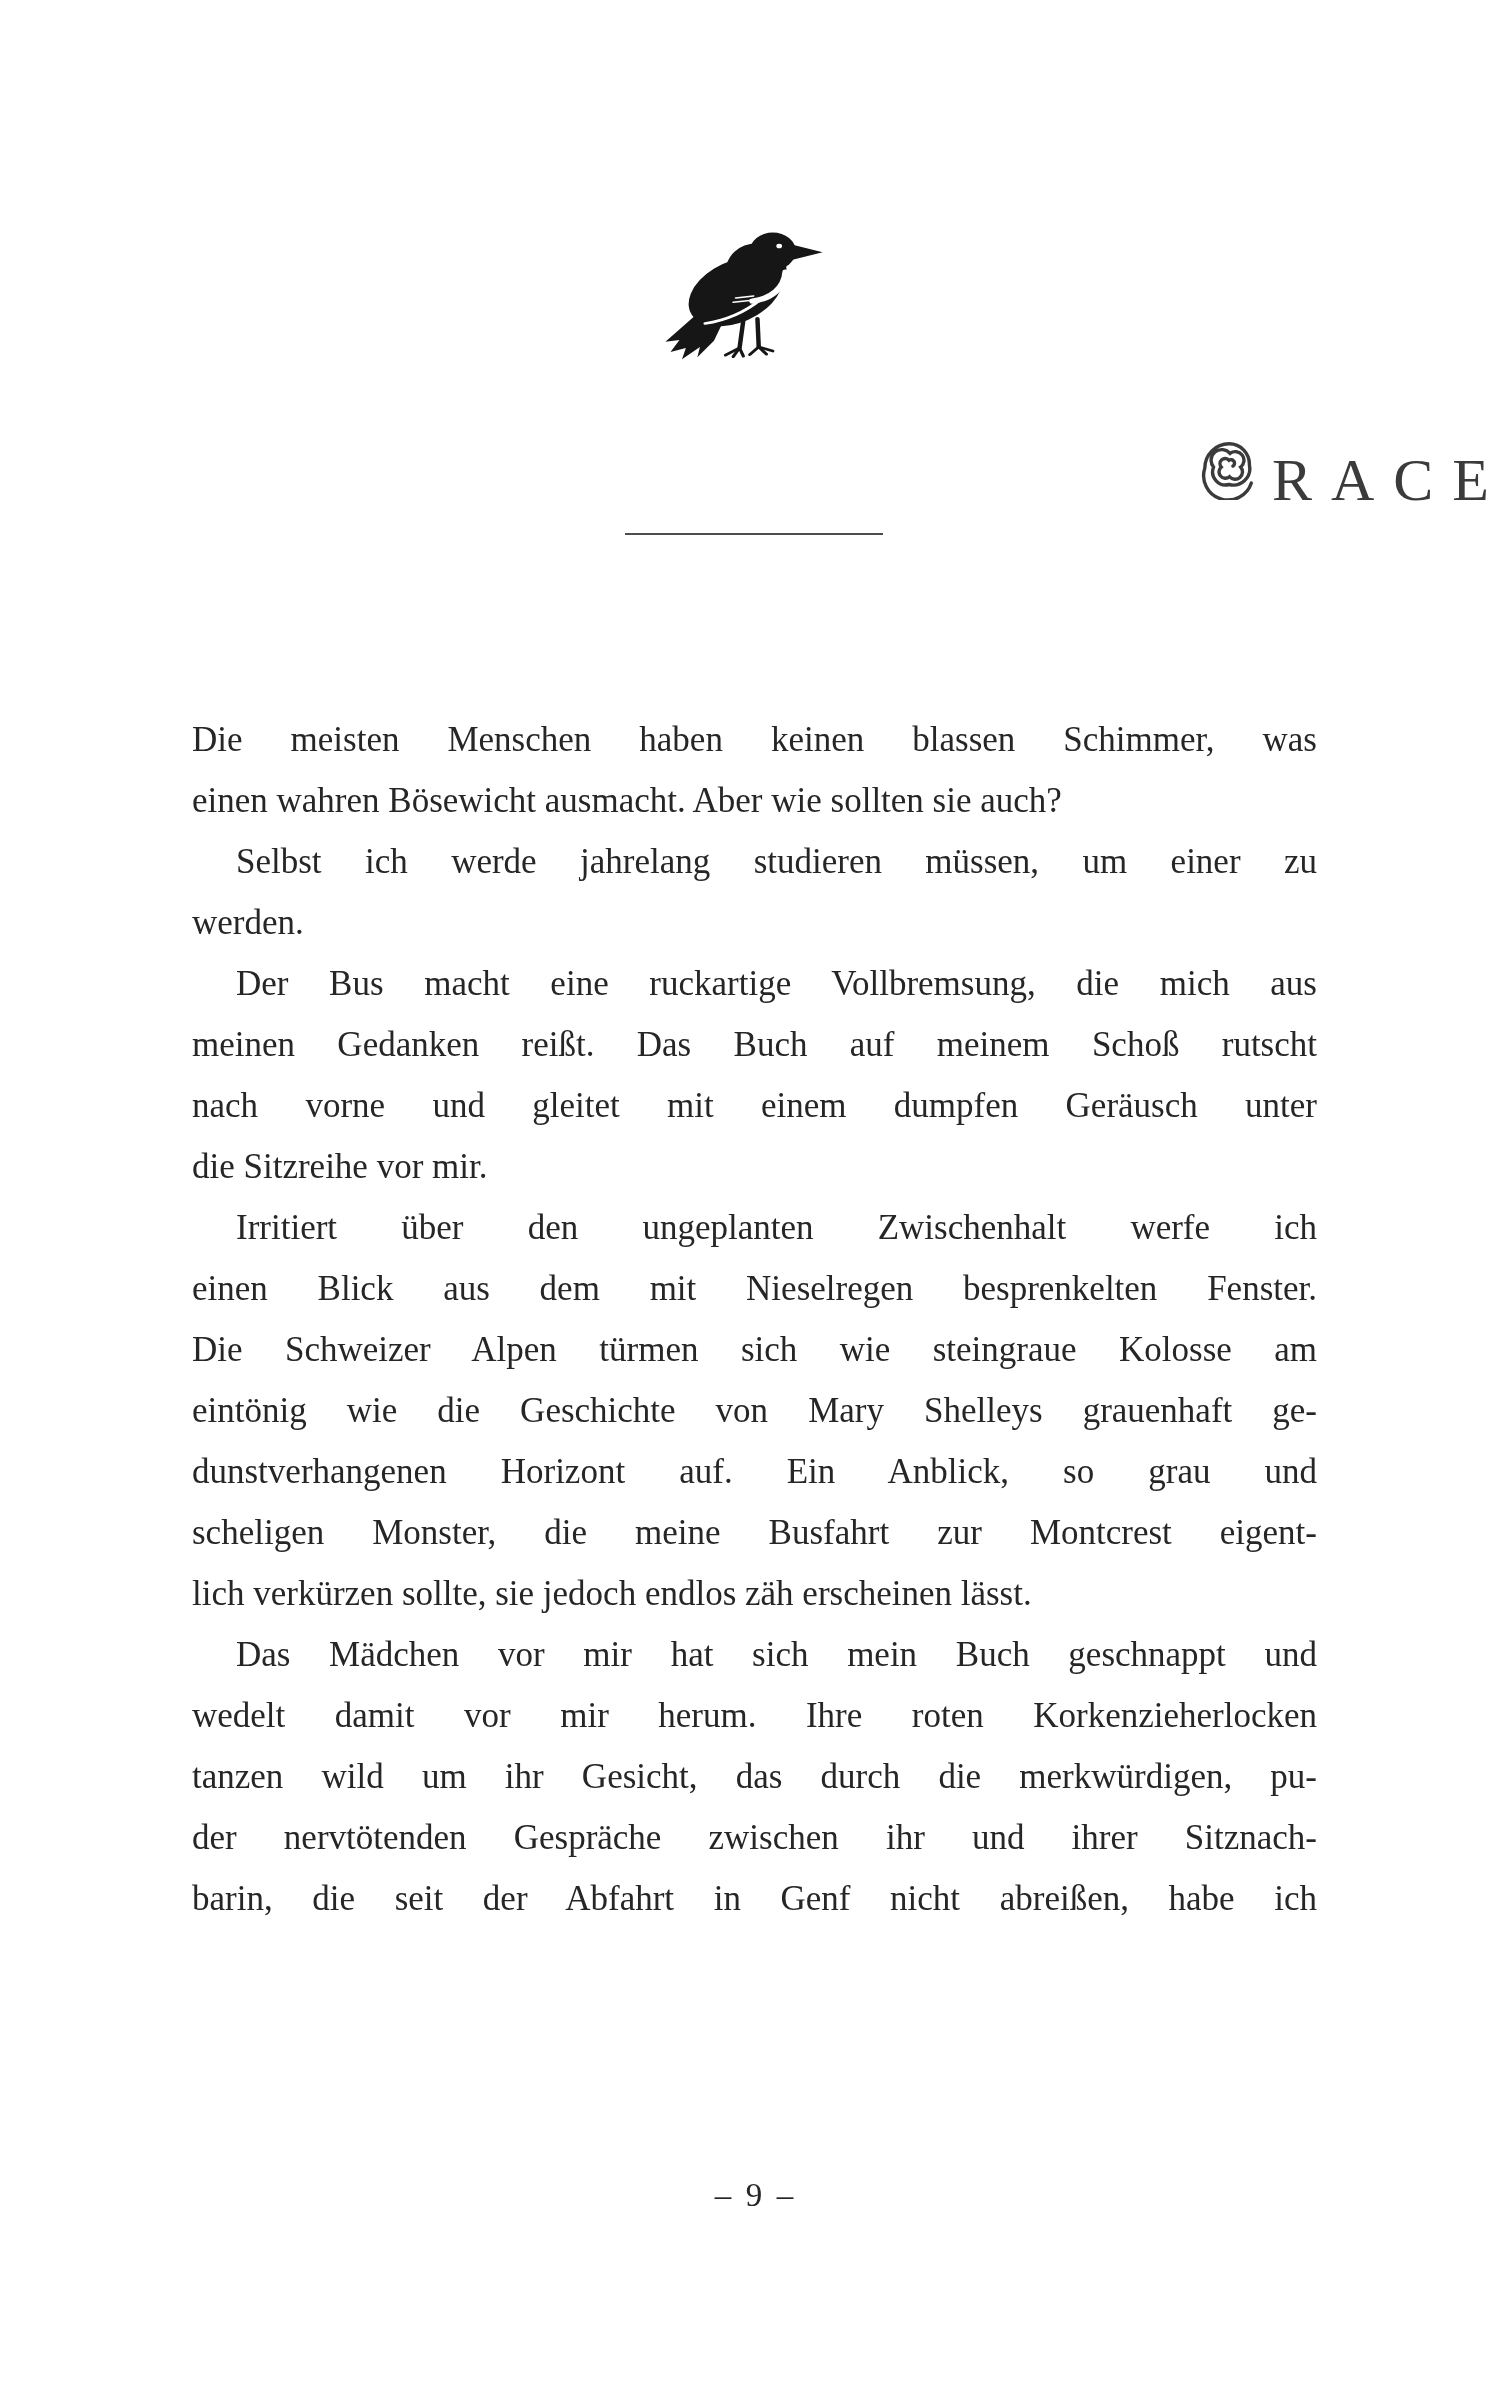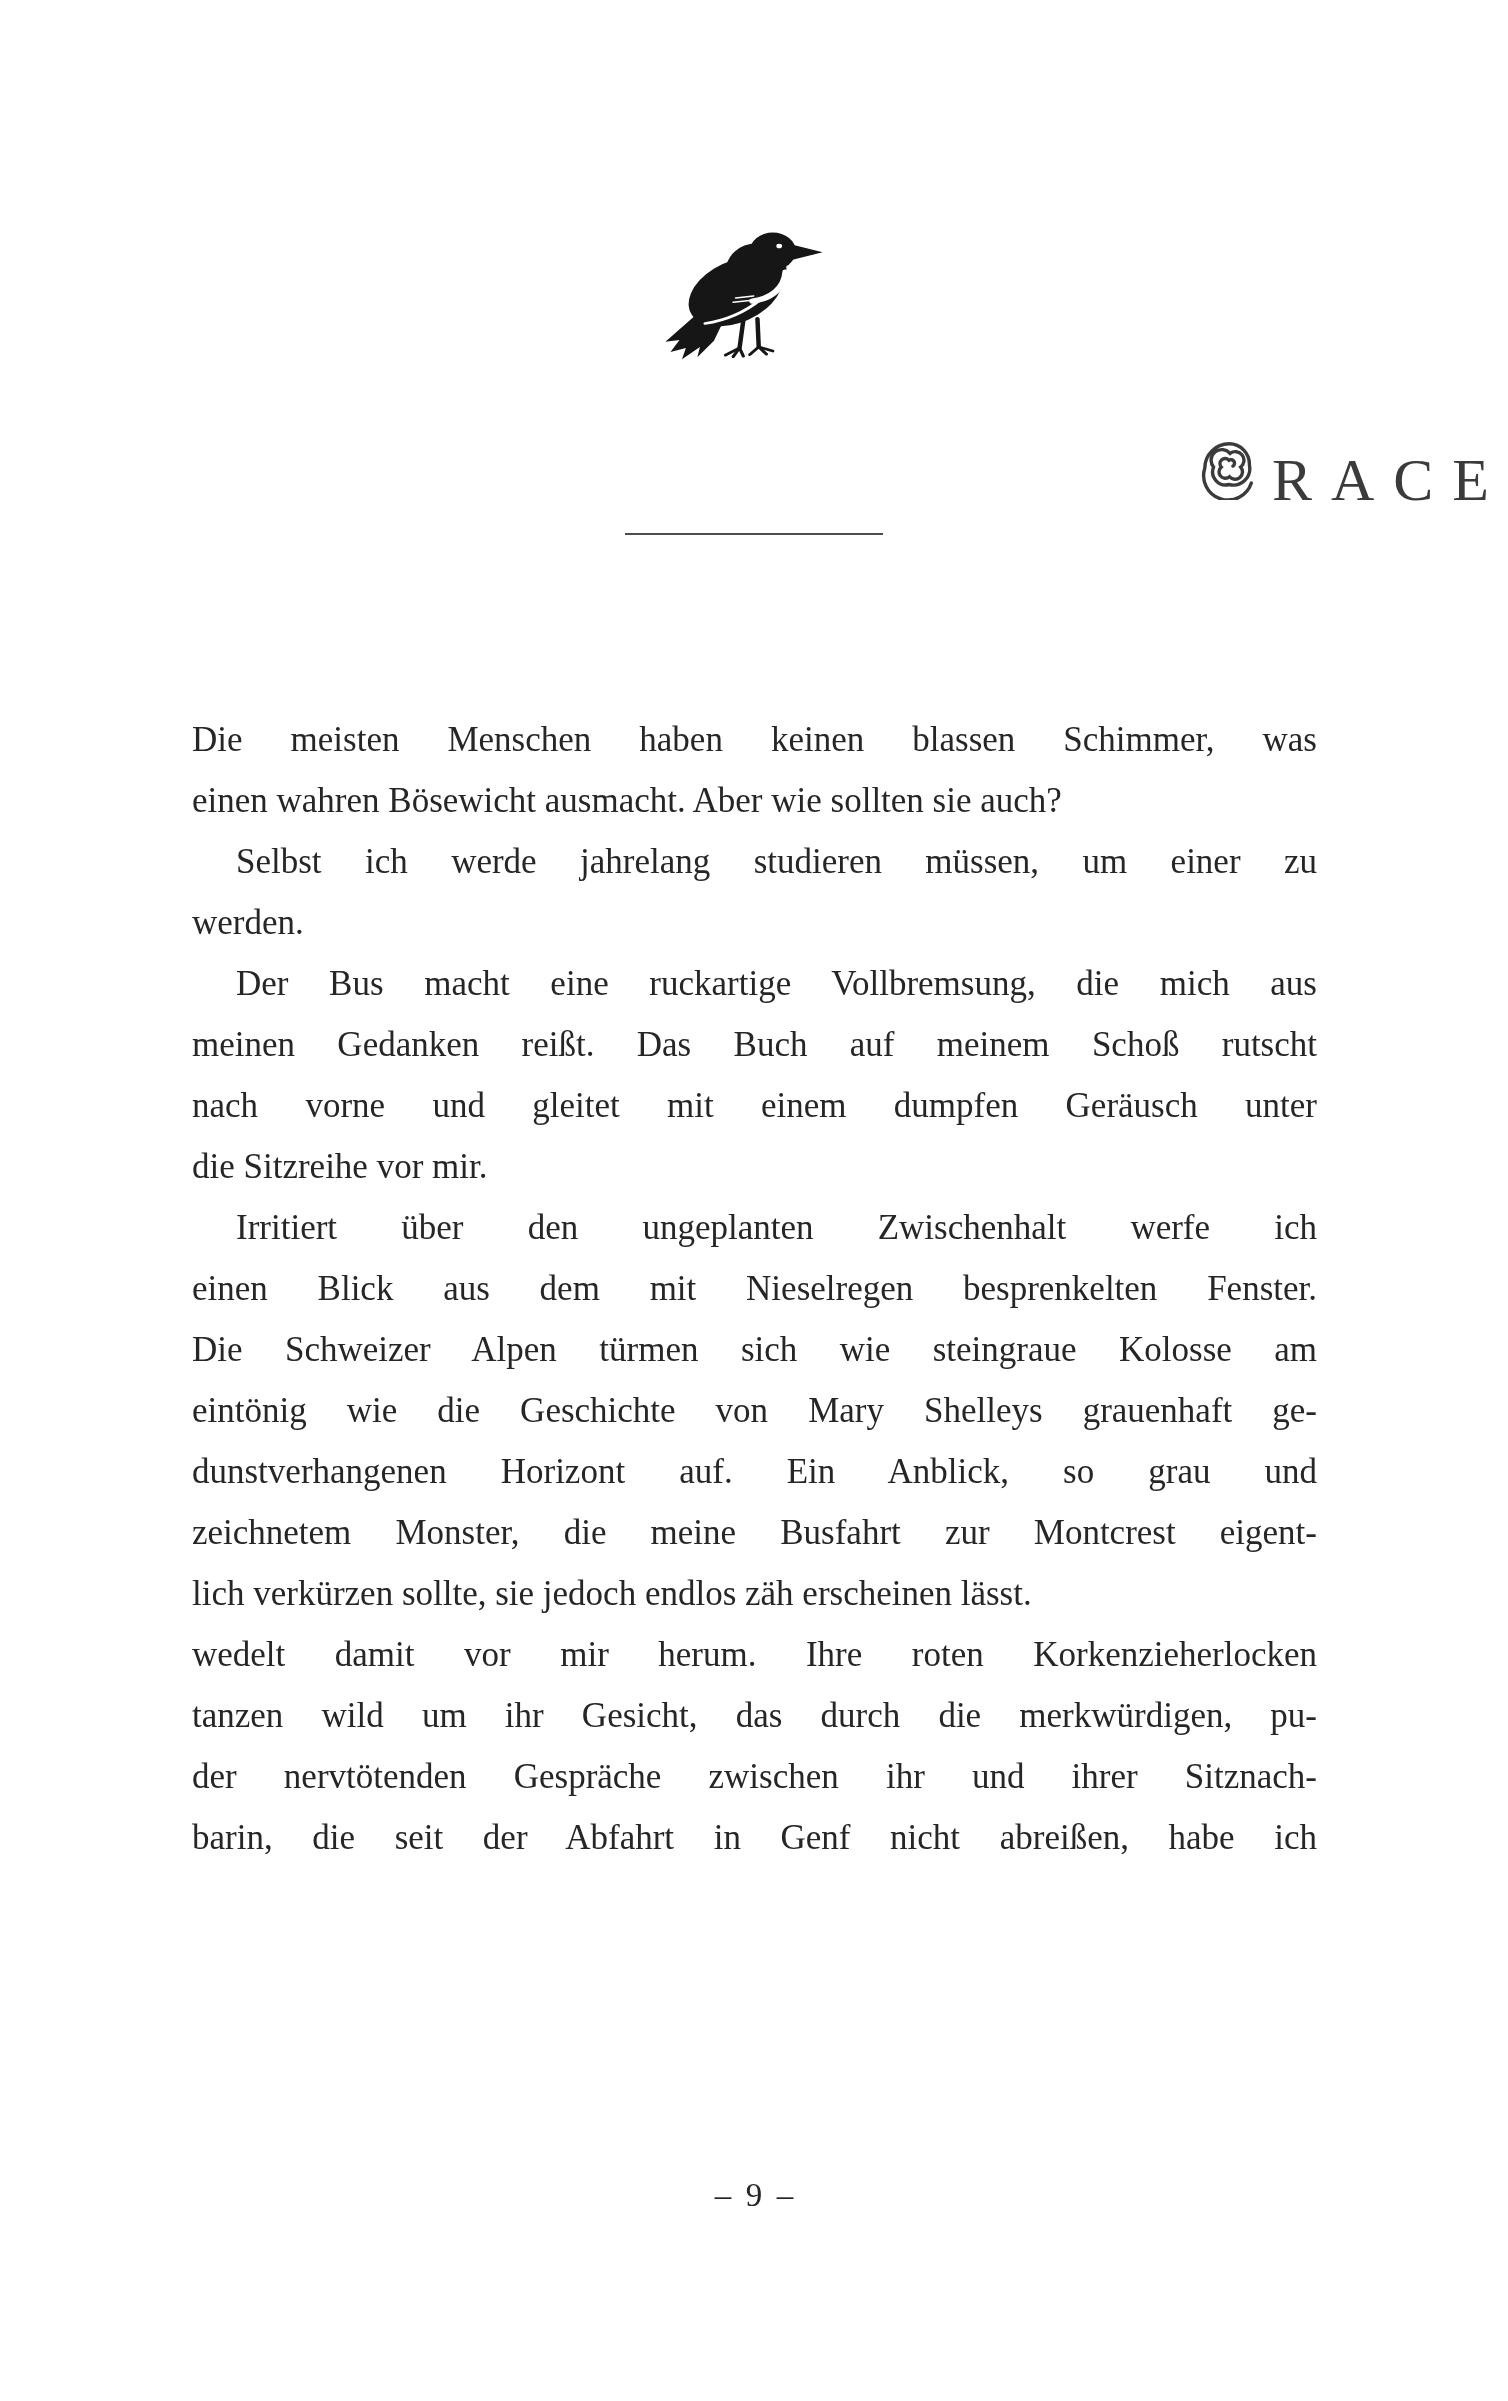--- a/index.html
+++ b/index.html
@@ -101,22 +101,23 @@
       <div class="line end">werden.</div>
       <div class="line indent">Der Bus macht eine ruckartige Vollbremsung, die mich aus</div>
       <div class="line">meinen Gedanken reißt. Das Buch auf meinem Schoß rutscht</div>
       <div class="line">nach vorne und gleitet mit einem dumpfen Geräusch unter</div>
       <div class="line end">die Sitzreihe vor mir.</div>
       <div class="line indent">Irritiert über den ungeplanten Zwischenhalt werfe ich</div>
       <div class="line">einen Blick aus dem mit Nieselregen besprenkelten Fenster.</div>
       <div class="line">Die Schweizer Alpen türmen sich wie steingraue Kolosse am</div>
       <div class="line">eintönig wie die Geschichte von Mary Shelleys grauenhaft ge-</div>
       <div class="line">dunstverhangenen Horizont auf. Ein Anblick, so grau und</div>
-      <div class="line">zeichnetem Monster, die meine Busfahrt zur Montcrest eigent-</div>
+      <div class="line">scheligen Monster, die meine Busfahrt zur Montcrest eigent-</div>
       <div class="line end">lich verkürzen sollte, sie jedoch endlos zäh erscheinen lässt.</div>
+      <div class="line indent">Das Mädchen vor mir hat sich mein Buch geschnappt und</div>
       <div class="line">wedelt damit vor mir herum. Ihre roten Korkenzieherlocken</div>
       <div class="line">tanzen wild um ihr Gesicht, das durch die merkwürdigen, pu-</div>
       <div class="line">der nervtötenden Gespräche zwischen ihr und ihrer Sitznach-</div>
       <div class="line">barin, die seit der Abfahrt in Genf nicht abreißen, habe ich</div>
     </div>
 
   <div class="page-number">– 9 –</div>
 
 </div>
 

